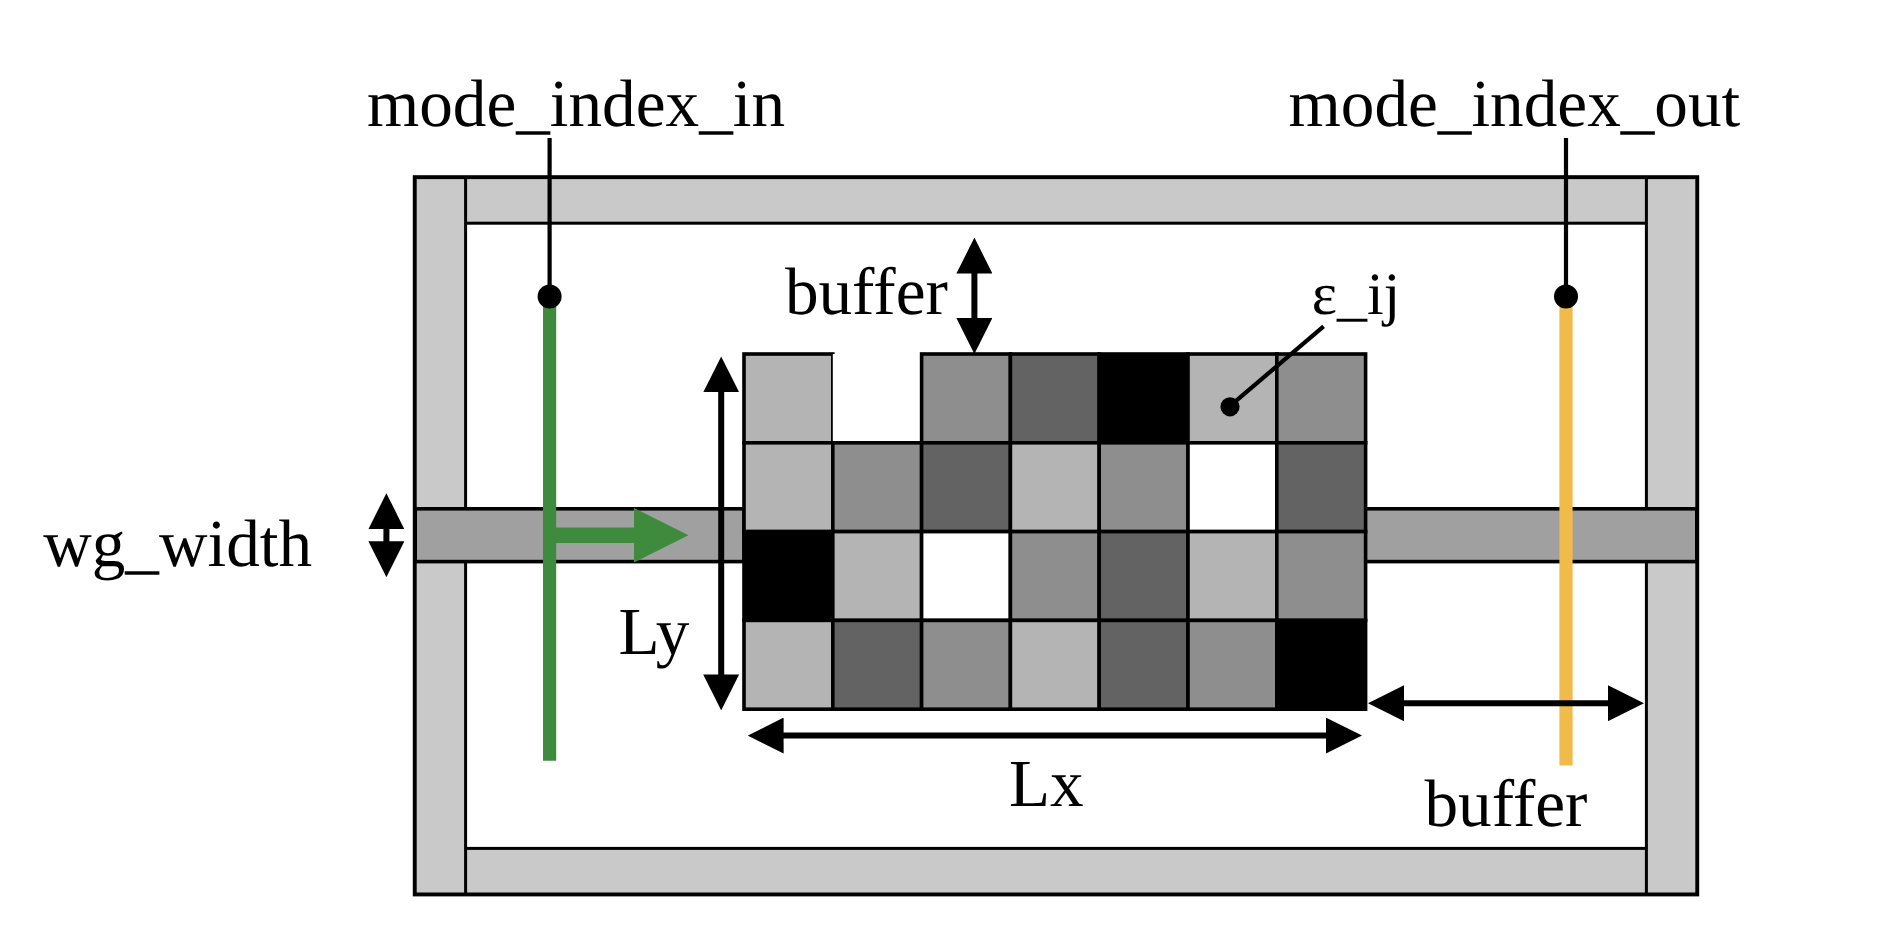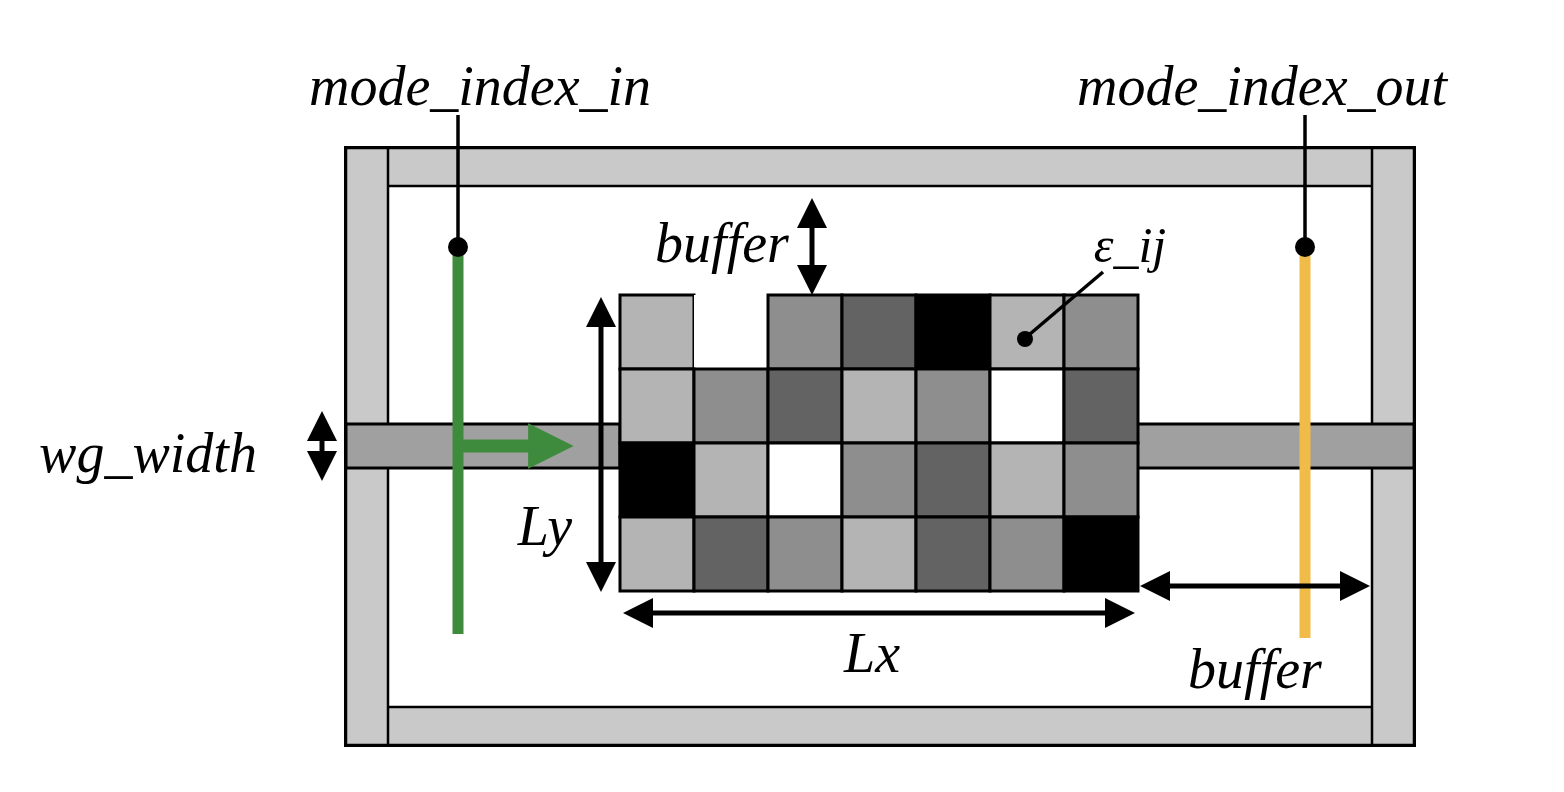--- a/index.html
+++ b/index.html
@@ -3,21 +3,20 @@
 <meta charset="utf-8">
 <style>
   html,body { margin:0; padding:0; background:#ffffff; }
   #stage {
     position: relative;
     width: 1564px;
     height: 792px;
     background: #ffffff;
     overflow: hidden;
     font-family: "Liberation Serif", "DejaVu Serif", serif;
-    font-style: italic;
   }
   #diagram-svg { position:absolute; inset:0; width:1564px; height:792px; }
   text {
     font-family: "Liberation Serif", "DejaVu Serif", serif;
     font-size: 56px;
   }
   text.small { font-size: 50px; }
 </style>
 </head>
 <body>

